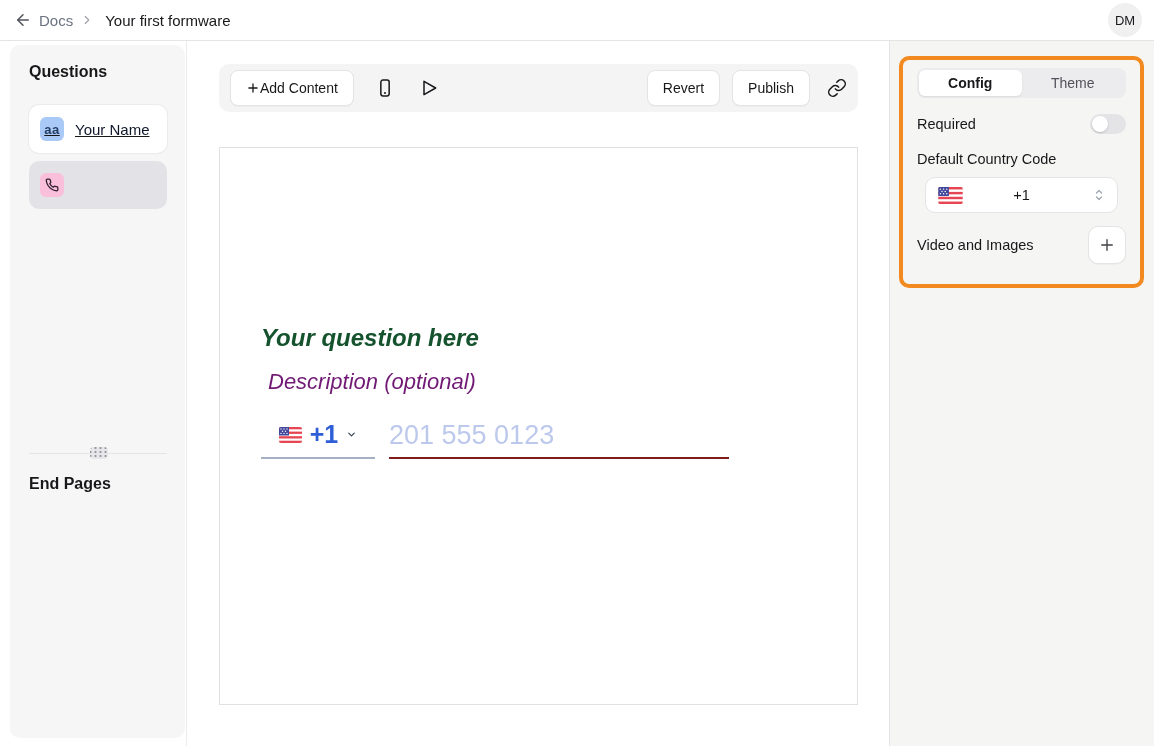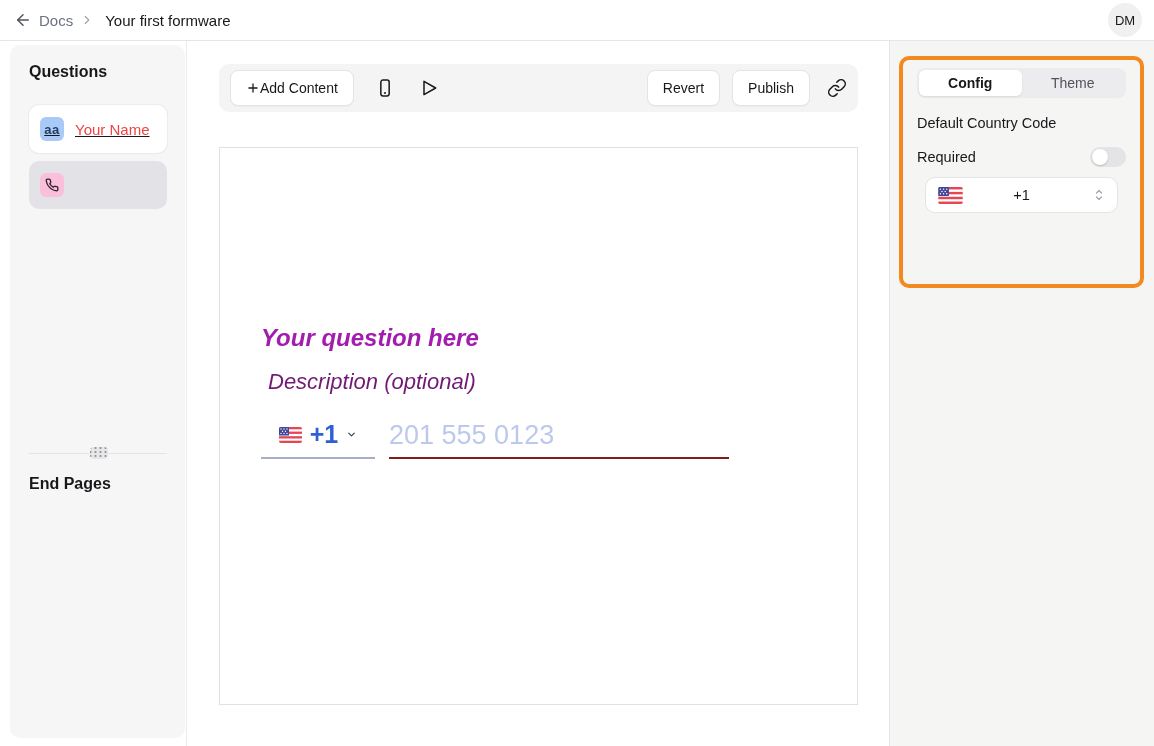--- a/index.html
+++ b/index.html
@@ -47,21 +47,21 @@
   .card-your-name { top:60px; }
   .card-phone { top:116px; }
   .card-thankyou { top:470px; }
   .mini-icon {
     width:24px; height:24px; border-radius:6px; flex:0 0 auto;
     display:flex; align-items:center; justify-content:center;
   }
   .mini-icon.aa { background:#a9c9f6; color:#243e63; font-size:13px; font-weight:700; letter-spacing:.5px; }
   .mini-icon.pink { background:#fac0db; }
   .mini-icon.gray { background:#e9e9ec; }
-  .card-label { font-size:15px; color:#ef4444; }
+  .card-label { font-size:15px; color:#0f172a; }
   .side-divider { position:absolute; left:19px; top:408px; width:138px; height:1px; background:#e4e4e7; }
   .drag-handle {
     position:absolute; left:80px; top:402px; width:18px; height:12px; border-radius:4px;
     background:#e7e7ea;
     background-image:radial-gradient(circle, #95959b 1px, transparent 1.2px);
     background-size:5px 4px; background-position:3px 3px; background-repeat:repeat;
     cursor:grab;
   }
   .ep-heading { top:430px; }
 
@@ -86,21 +86,21 @@
   .tb-spacer { flex:1; }
   .tb-publish { margin-left:12px; }
   .tb-link { margin-left:17px; }
 
   .canvas-card {
     position:absolute; left:32px; top:106px; width:639px; height:558px;
     background:#fff; border:1px solid #e1e1e4;
   }
   .q-title {
     position:absolute; left:41px; top:176px; font-size:24px; font-weight:700;
-    font-style:italic; color:#a21caf; cursor:text;
+    font-style:italic; color:#14532d; cursor:text;
   }
   .q-desc {
     position:absolute; left:48px; top:221px; font-size:22px; font-style:italic;
     color:#701a75; cursor:text;
   }
   .phone-row { position:absolute; left:41px; top:272px; display:flex; align-items:flex-end; }
   .dial-group {
     width:114px; display:flex; align-items:center; gap:8px; justify-content:center;
     border-bottom:2px solid #a6b0c2; padding-bottom:10px; cursor:pointer;
   }
@@ -290,29 +290,29 @@
 </div>
 
 <div class="right-area">
   <div class="config-ring">
 
     <div class="seg-control">
       <div class="seg-tab active">Config</div>
       <div class="seg-tab">Theme</div>
     </div>
 
-    <div class="cfg-row row-country-label">
-      <span class="cfg-label">Default Country Code</span>
-    </div>
-
     <div class="cfg-row row-required">
       <span class="cfg-label">Required</span>
       <div class="toggle">
         <div class="knob"></div>
       </div>
+    </div>
+
+    <div class="cfg-row row-country-label">
+      <span class="cfg-label">Default Country Code</span>
     </div>
 
     <div class="country-select">
       <span class="flag-wrap lg">
         <svg width="25" height="17" viewBox="0 0 23 16">
             <rect width="23" height="16" fill="#ffffff"></rect>
             <rect y="0" width="23" height="2.3" fill="#e64553"></rect>
             <rect y="4.6" width="23" height="2.3" fill="#e64553"></rect>
             <rect y="9.2" width="23" height="2.3" fill="#e64553"></rect>
             <rect y="13.7" width="23" height="2.3" fill="#e64553"></rect>
@@ -331,15 +331,26 @@
       </span>
       <span class="country-value">+1</span>
       <span class="select-caret">
         <svg width="12" height="14" viewBox="0 0 24 28" fill="none" stroke="#9ca3af" stroke-width="2.4" stroke-linecap="round" stroke-linejoin="round">
             <polyline points="7 10 12 5 17 10"></polyline>
             <polyline points="7 18 12 23 17 18"></polyline>
           </svg>
       </span>
     </div>
 
+    <div class="cfg-row row-video">
+      <span class="cfg-label">Video and Images</span>
+      <button class="plus-btn">
+        <span>
+          <svg width="18" height="18" viewBox="0 0 24 24" fill="none" stroke="#3f3f46" stroke-width="1.8" stroke-linecap="round">
+              <line x1="12" y1="5" x2="12" y2="19"></line>
+              <line x1="5" y1="12" x2="19" y2="12"></line>
+            </svg>
+        </span>
+      </button>
+    </div>
 
   </div>
 </div>
 
 </body></html>

